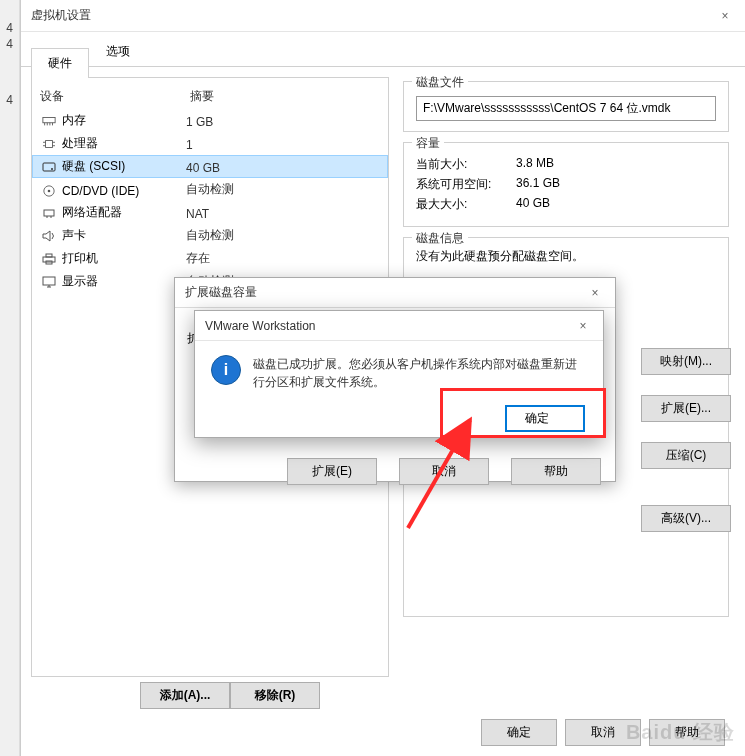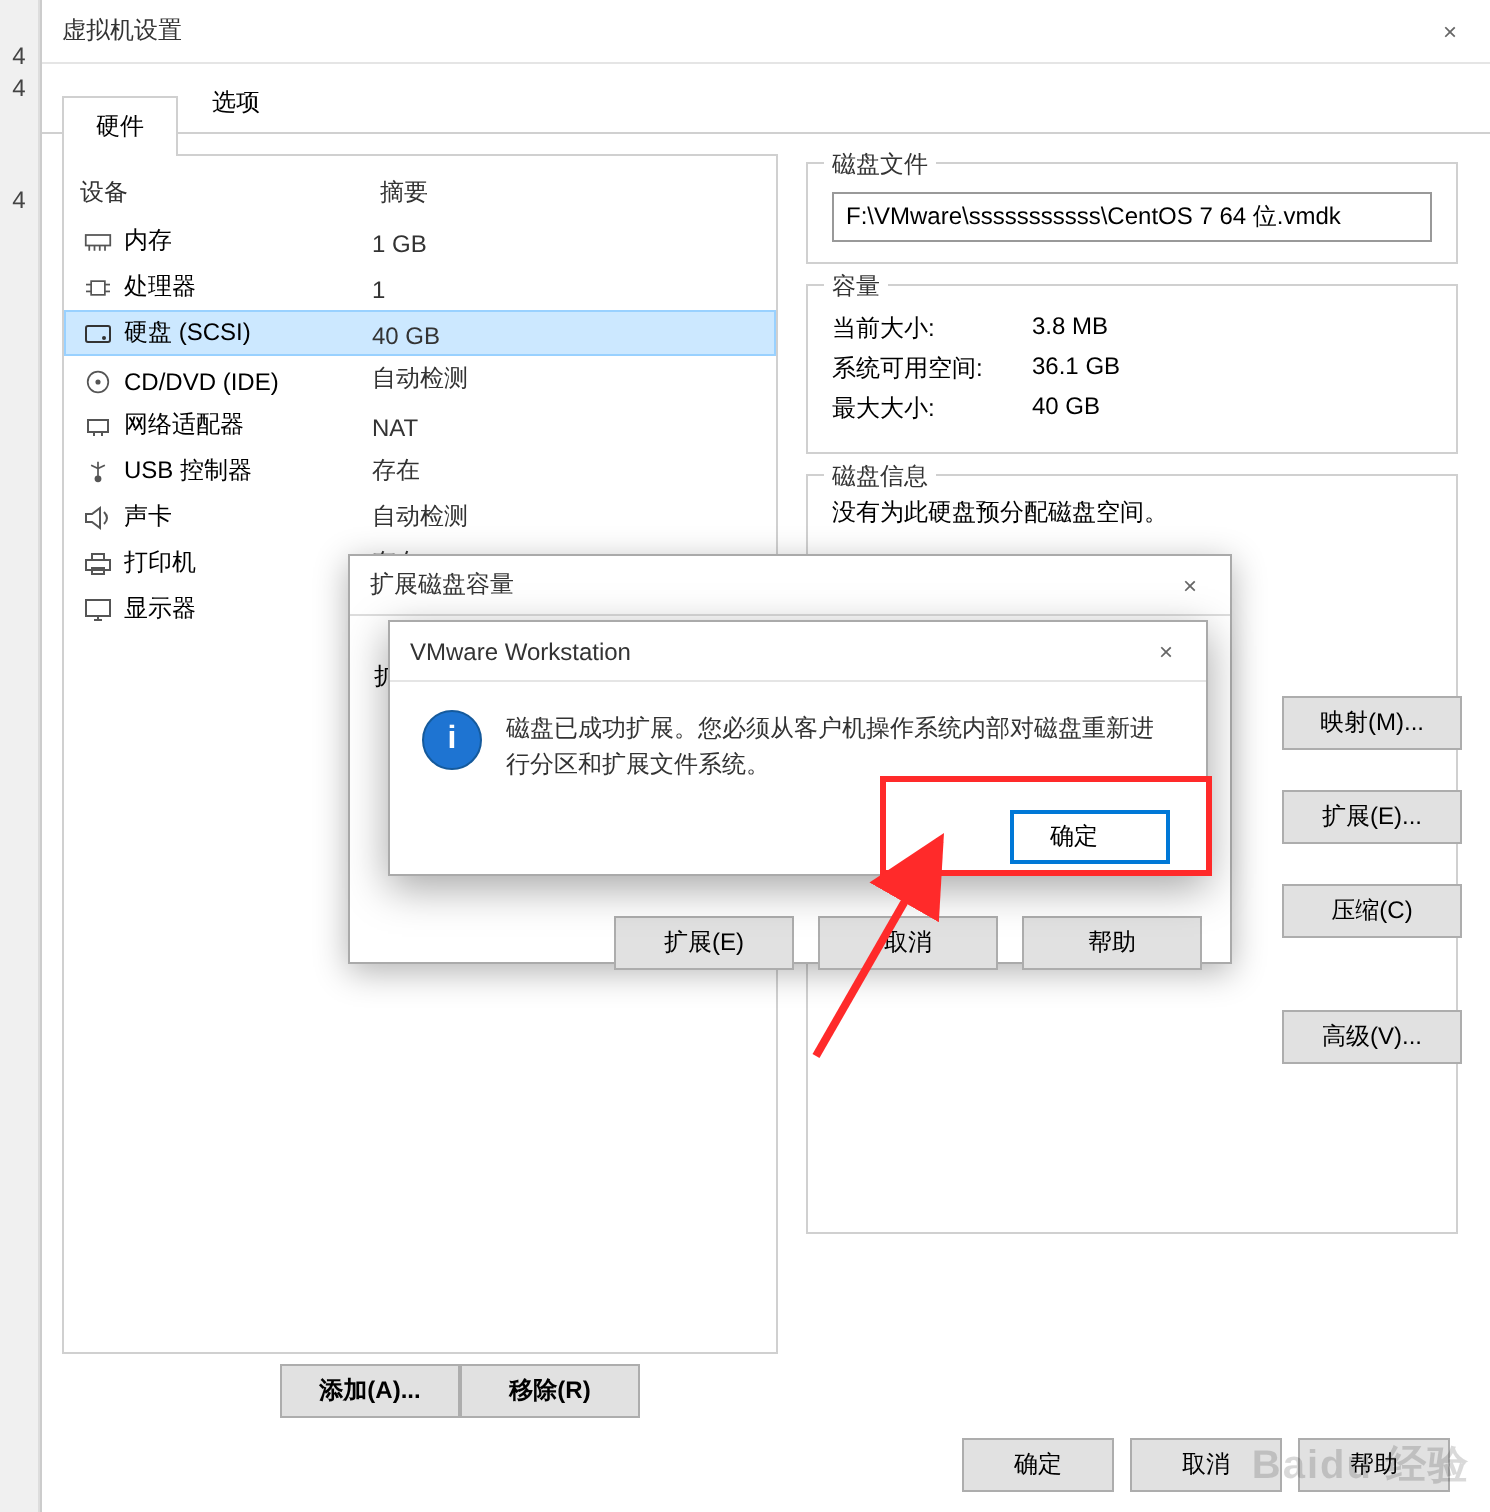--- a/index.html
+++ b/index.html
@@ -28,21 +28,21 @@
 .diskfile-box { border: 1px solid #999; padding: 3px 6px; margin-top: 4px; background: #fff; }
 .cap-row { display: flex; margin: 3px 0; }
 .cap-row .lbl { width: 100px; }
 .btn { min-width: 90px; padding: 4px 10px; background: #e1e1e1; border: 1px solid #adadad; cursor: pointer; text-align: center; margin-top: 10px; }
 .bottom-btns-left { display: flex; justify-content: center; gap: 0; padding: 2px 0 6px; font-weight: bold; }
 .footer-btns { position: absolute; bottom: 10px; right: 20px; display: flex; gap: 8px; }
 .footer-btns .btn { min-width: 76px; }
 .modal1 { position: absolute; left: 174px; top: 277px; width: 442px; height: 205px; background: #fff; border: 1px solid #aaa; box-shadow: 0 4px 16px rgba(0,0,0,.3); }
 .modal1 .titlebar { border-bottom: 1px solid #ddd; height: 30px; font-size: 12px; }
 .modal1 .body { padding: 16px 12px 0; position: relative; height: 130px; }
-.modal1 .bar { display: flex; justify-content: flex-end; gap: 12px; padding: 10px 14px; }
+.modal1 .bar { display: flex; justify-content: flex-end; gap: 22px; padding: 10px 14px; }
 .modal2 { position: absolute; left: 194px; top: 310px; width: 410px; height: 128px; background: #fff; border: 1px solid #aaa; box-shadow: 0 6px 20px rgba(0,0,0,.35); }
 .modal2 .titlebar { height: 30px; }
 .modal2 .body { display: flex; padding: 14px 16px 8px; gap: 12px; }
 .modal2 .info-icon { width: 30px; height: 30px; border-radius: 50%; background: #1e74d2; color: #fff; display: flex; align-items: center; justify-content: center; font-weight: bold; font-size: 16px; border: 1px solid #155a9c; }
 .modal2 .msg { flex: 1; line-height: 1.5; color: #333; }
 .modal2 .bar { display: flex; justify-content: flex-end; padding: 6px 18px 12px; }
 .modal2 .ok { min-width: 80px; padding: 3px 18px; border: 2px solid #0078d7; background: #fff; cursor: pointer; }
 .red-box { position: absolute; border: 3px solid #ff2a2a; pointer-events: none; }
 .arrow { position: absolute; pointer-events: none; }
 .watermark { position: absolute; right: 10px; bottom: 10px; color: rgba(0,0,0,.15); font-size: 20px; font-weight: bold; letter-spacing: 1px; pointer-events:none; }
@@ -139,34 +139,20 @@
                 <line x1="9" y1="9" x2="9" y2="11" stroke="#555"></line>
               </svg>
             </span>
             <span>网络适配器</span>
           </span>
         <span class="c2">NAT</span>
       </div>
       <div class="hw-row">
         <span class="c1">
             <span class="icon">
-              <svg class="ic" viewBox="0 0 14 14">
-                <circle cx="7" cy="11" r="2" fill="#555"></circle>
-                <line x1="7" y1="1" x2="7" y2="10" stroke="#555"></line>
-                <line x1="7" y1="5" x2="3" y2="3" stroke="#555"></line>
-                <line x1="7" y1="5" x2="11" y2="3" stroke="#555"></line>
-              </svg>
-            </span>
-            <span>USB 控制器</span>
-          </span>
-        <span class="c2">存在</span>
-      </div>
-      <div class="hw-row">
-        <span class="c1">
-            <span class="icon">
               <svg class="ic" viewBox="0 0 14 12">
                 <polygon points="1,4 4,4 8,1 8,11 4,8 1,8" fill="none" stroke="#555"></polygon>
                 <path d="M10,3 Q13,6 10,9" fill="none" stroke="#555"></path>
               </svg>
             </span>
             <span>声卡</span>
           </span>
         <span class="c2">自动检测</span>
       </div>
       <div class="hw-row">

